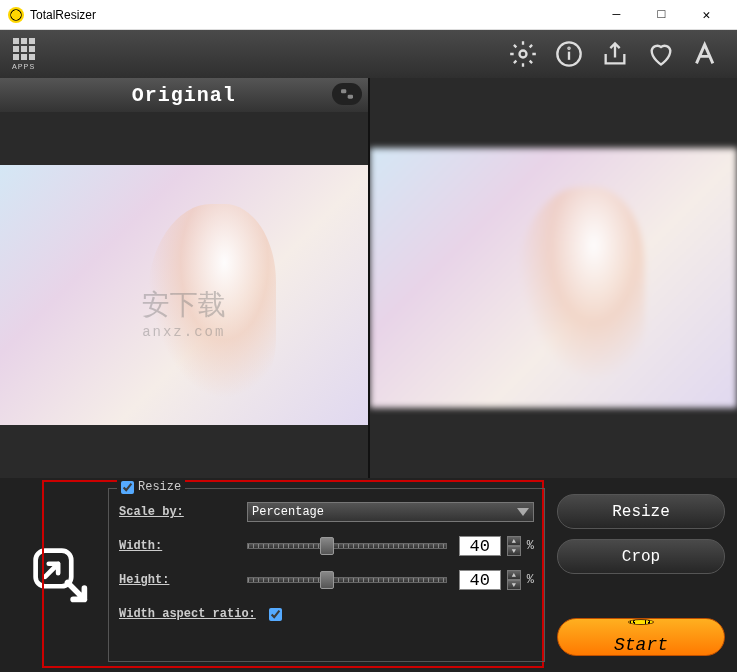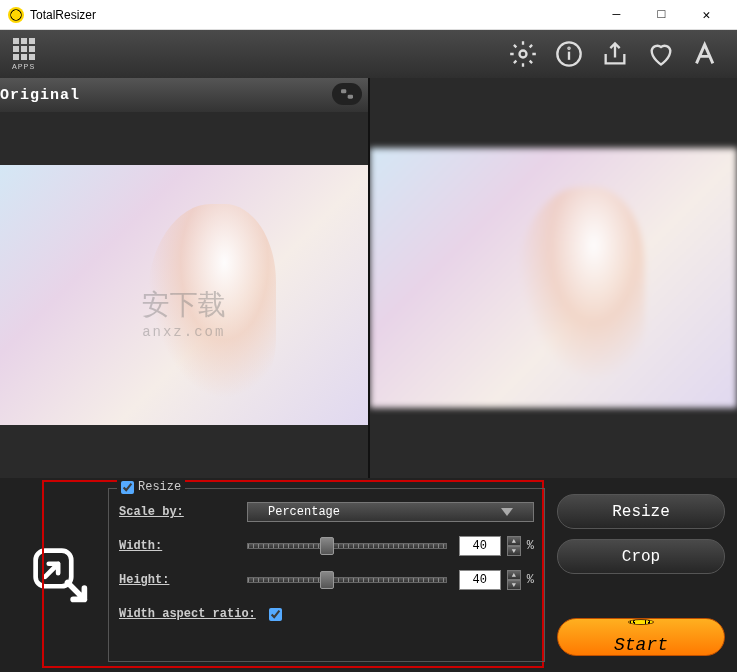--- a/index.html
+++ b/index.html
@@ -19,21 +19,21 @@
 .toolbar .apps .dots span { width:6px; height:6px; background:#ccc; }
 .toolbar .apps .lbl { font-size:8px; letter-spacing:1px; margin-top:2px; }
 .toolbar .spacer { flex:1; }
 .toolbar .tbtn { width:36px; height:36px; margin-left:10px; display:flex; align-items:center; justify-content:center; color:#ddd; cursor:pointer; }
 .toolbar .tbtn svg { width:28px; height:28px; stroke:#ddd; fill:none; stroke-width:2; }
 
 
 .panels { display:flex; height:400px; background:#212121; }
 .panel { flex:1; display:flex; flex-direction:column; }
 .panel + .panel { border-left:2px solid #111; }
-.panelhead { height:34px; background:linear-gradient(#555,#333); display:flex; align-items:center; position:relative; color:#fff; font-size:15px; font-weight:bold; letter-spacing:1px; }
+.panelhead { height:34px; background:linear-gradient(#555,#333); display:flex; align-items:center; justify-content:center; position:relative; color:#fff; font-size:20px; font-weight:bold; letter-spacing:1px; }
 .panelhead .hicon { position:absolute; right:6px; top:5px; width:30px; height:22px; background:#222; border-radius:11px; display:flex; align-items:center; justify-content:center; }
 .panelhead .hicon svg { width:16px; height:16px; }
 .panelbody { flex:1; background:#2a2a2a; display:flex; align-items:center; justify-content:center; overflow:hidden; position:relative; }
 .imgplaceholder { width:100%; height:260px; background:linear-gradient(135deg,#d4e7f5 0%,#e8d4e8 30%,#f5ede8 60%,#e0d8f0 100%); position:relative; }
 .imgplaceholder::after { content:""; position:absolute; left:40%; top:15%; width:35%; height:75%; background:radial-gradient(ellipse at 60% 30%, rgba(255,255,255,0.9) 0%, rgba(240,200,180,0.6) 40%, transparent 70%); border-radius:50% 40% 30% 50%; }
 .blur .imgplaceholder { filter:blur(3px); }
 .watermark { position:absolute; left:50%; top:55%; transform:translate(-50%,-50%); color:rgba(120,120,120,0.4); font-size:28px; font-family:"Microsoft YaHei",sans-serif; text-align:center; pointer-events:none; }
 .watermark .sub { font-size:14px; letter-spacing:2px; }
 
 
@@ -42,28 +42,28 @@
 .arrowwrap { width:96px; display:flex; align-items:center; justify-content:center; }
 .arrowwrap svg { width:60px; height:60px; }
 
 .options { flex:1; border:1px solid #555; padding:4px 10px 10px 10px; margin-right:12px; color:#ccc; font-size:12px; position:relative; }
 .options .grouplabel { position:absolute; top:-9px; left:8px; background:#212121; padding:0 4px; display:flex; align-items:center; gap:4px; }
 .options .grouplabel input { accent-color:#5af; }
 .row { display:flex; align-items:center; height:30px; margin-top:4px; }
 .row .lbl { width:128px; font-family:"Courier New",monospace; font-weight:bold;text-decoration:underline; }
 .row .ctrl { flex:1; display:flex; align-items:center; gap:6px; }
 
-.ddl { flex:1; height:20px; background:linear-gradient(#555,#333); border:1px solid #777; color:#fff; font-size:12px; padding:0 20px; display:flex; align-items:center; justify-content:space-between; cursor:pointer; font-family:"Courier New",monospace; }
+.ddl { flex:1; height:20px; background:linear-gradient(#555,#333); border:1px solid #777; color:#fff; font-size:12px; padding:0 4px; display:flex; align-items:center; justify-content:space-between; cursor:pointer; font-family:"Courier New",monospace; }
 .ddl .tri { width:0; height:0; border-left:6px solid transparent; border-right:6px solid transparent; border-top:8px solid #aaa; }
 
 .slider { flex:1; height:18px; position:relative; }
 .slider .track { position:absolute; left:0; right:0; top:6px; height:6px; background:repeating-linear-gradient(90deg,#888 0 1px,transparent 1px 5px),linear-gradient(#555,#333); border:1px solid #666; }
 .slider .thumb { position:absolute; top:0; width:14px; height:18px; background:linear-gradient(#888,#555); border:1px solid #999; border-radius:2px; left:40%; transform:translateX(-50%); }
 
-.numbox { width:42px; height:20px; background:#fff; color:#000; font-size:12px; display:flex; align-items:center; justify-content:center; border:1px solid #888; font-family:"Courier New",monospace;margin-left:6px; }
+.numbox { width:42px; height:20px; background:#fff; color:#000; font-size:17px; display:flex; align-items:center; justify-content:center; border:1px solid #888; font-family:"Courier New",monospace;margin-left:6px; }
 .spin { width:14px; height:20px; display:flex; flex-direction:column; }
 .spin div { flex:1; background:linear-gradient(#666,#333); border:1px solid #777; font-size:7px; color:#ccc; display:flex; align-items:center; justify-content:center; cursor:pointer; }
 .pct { color:#ccc; font-family:"Courier New",monospace; }
 
 .btncol { width:168px; display:flex; flex-direction:column; gap:10px; padding-top:6px; }
 .bigbtn { height:35px; border-radius:17px; background:linear-gradient(#4a4a4a,#262626); border:1px solid #555; color:#fff; font-size:16px; font-family:"Courier New",monospace; display:flex; align-items:center; justify-content:center; cursor:pointer; }
 .startbtn { height:38px; border-radius:19px; background:linear-gradient(#ffb020,#ff7a00); border:1px solid #c05000; color:#000; font-size:18px; font-family:"Courier New",monospace; font-style:italic; display:flex; align-items:center; justify-content:center; gap:10px; cursor:pointer; margin-top:auto; margin-bottom:6px;flex-direction:column; }
 .startbtn .sicon { width:26px; height:26px; border-radius:50%; background:radial-gradient(circle at 45% 40%,#ffe000 0 40%,#000 40% 48%,#ffe000 48% 65%,#000 65% 75%,#ffe000 75%); border:1px solid #663300; }
 .chk { accent-color:#5af; }
 </style>

